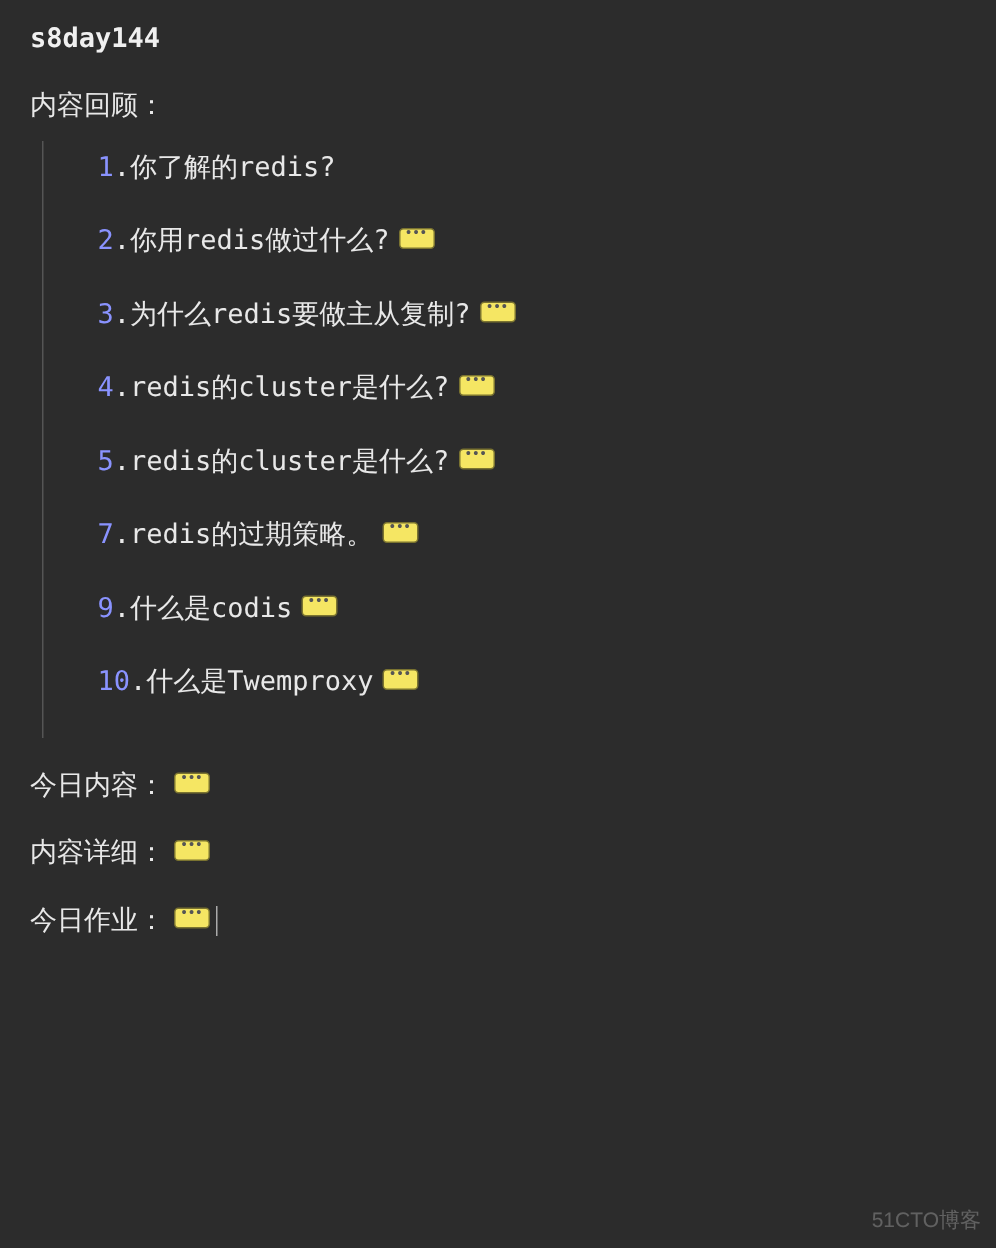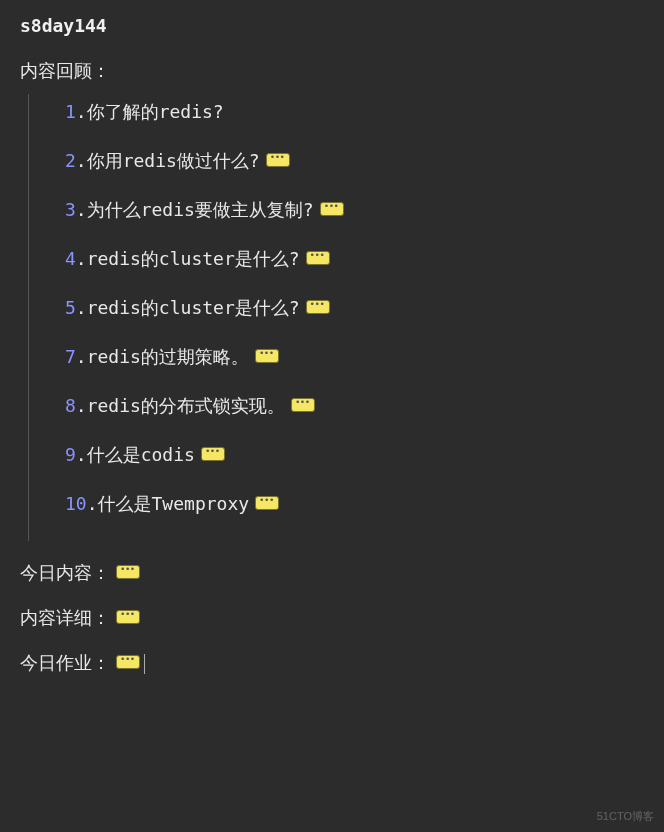--- a/index.html
+++ b/index.html
@@ -72,39 +72,38 @@
     height: 20px;
     background: #aaa;
     vertical-align: middle;
     margin-left: 4px;
   }
   .watermark {
     position: absolute;
     right: 10px;
     bottom: 8px;
     color: rgba(255,255,255,0.25);
-    font-size: 11px;
+    font-size: 14px;
     font-family: sans-serif;
   }
 </style>
 </head>
 <body>
 
 <div class="title">s8day144</div>
 
 <div class="section-label">内容回顾：</div>
 
 <div class="list-wrapper" id="list">
     <div class="item"><span class="num">1</span><span class="dot">.</span><span class="text">你了解的redis?</span></div>
     <div class="item"><span class="num">2</span><span class="dot">.</span><span class="text">你用redis做过什么?</span><span class="badge"></span></div>
     <div class="item"><span class="num">3</span><span class="dot">.</span><span class="text">为什么redis要做主从复制?</span><span class="badge"></span></div>
     <div class="item"><span class="num">4</span><span class="dot">.</span><span class="text">redis的cluster是什么?</span><span class="badge"></span></div>
     <div class="item"><span class="num">5</span><span class="dot">.</span><span class="text">redis的cluster是什么?</span><span class="badge"></span></div>
     <div class="item"><span class="num">7</span><span class="dot">.</span><span class="text">redis的过期策略。</span><span class="badge"></span></div>
-    <div class="item"><span class="num">8</span><span class="dot">.</span><span class="text">redis的分布式锁实现。</span><span class="badge"></span></div>
     <div class="item"><span class="num">9</span><span class="dot">.</span><span class="text">什么是codis</span><span class="badge"></span></div>
     <div class="item"><span class="num">10</span><span class="dot">.</span><span class="text">什么是Twemproxy</span><span class="badge"></span></div>
   </div>
 
 <div id="sections">
     <div class="section-row"><span>今日内容：</span><span class="badge"></span></div>
     <div class="section-row"><span>内容详细：</span><span class="badge"></span></div>
     <div class="section-row"><span>今日作业：</span><span class="badge"></span><span class="cursor"></span></div>
   </div>
 

